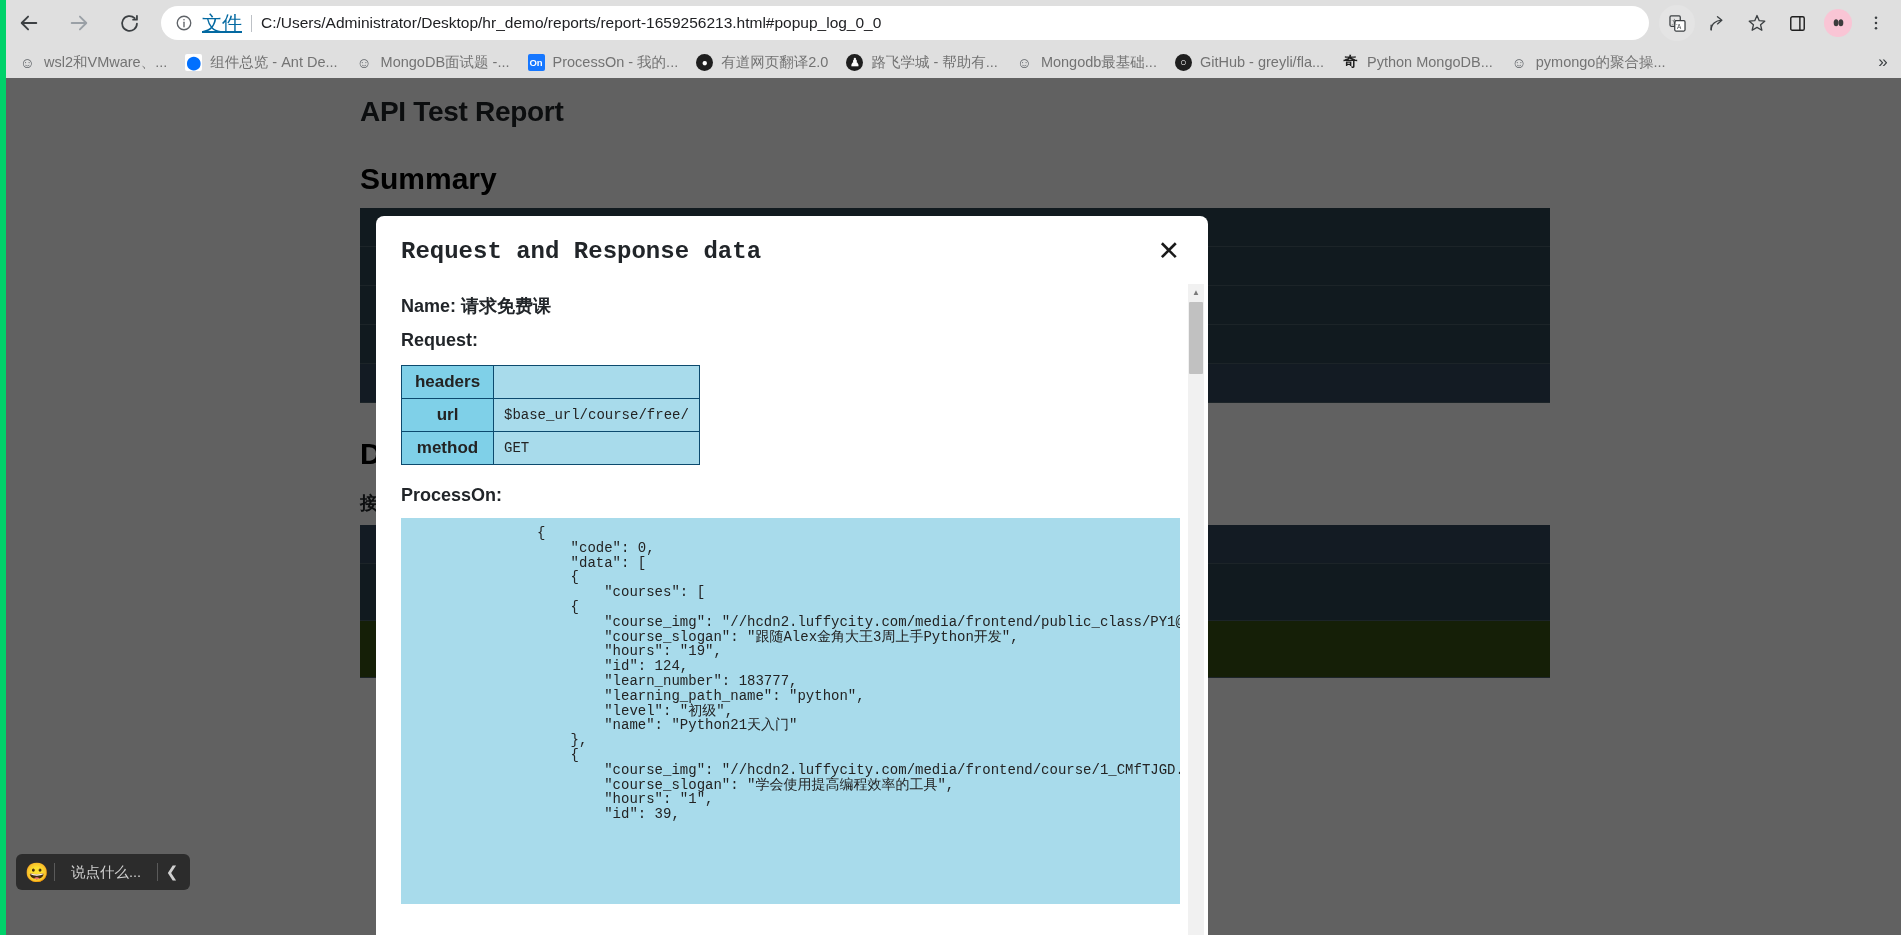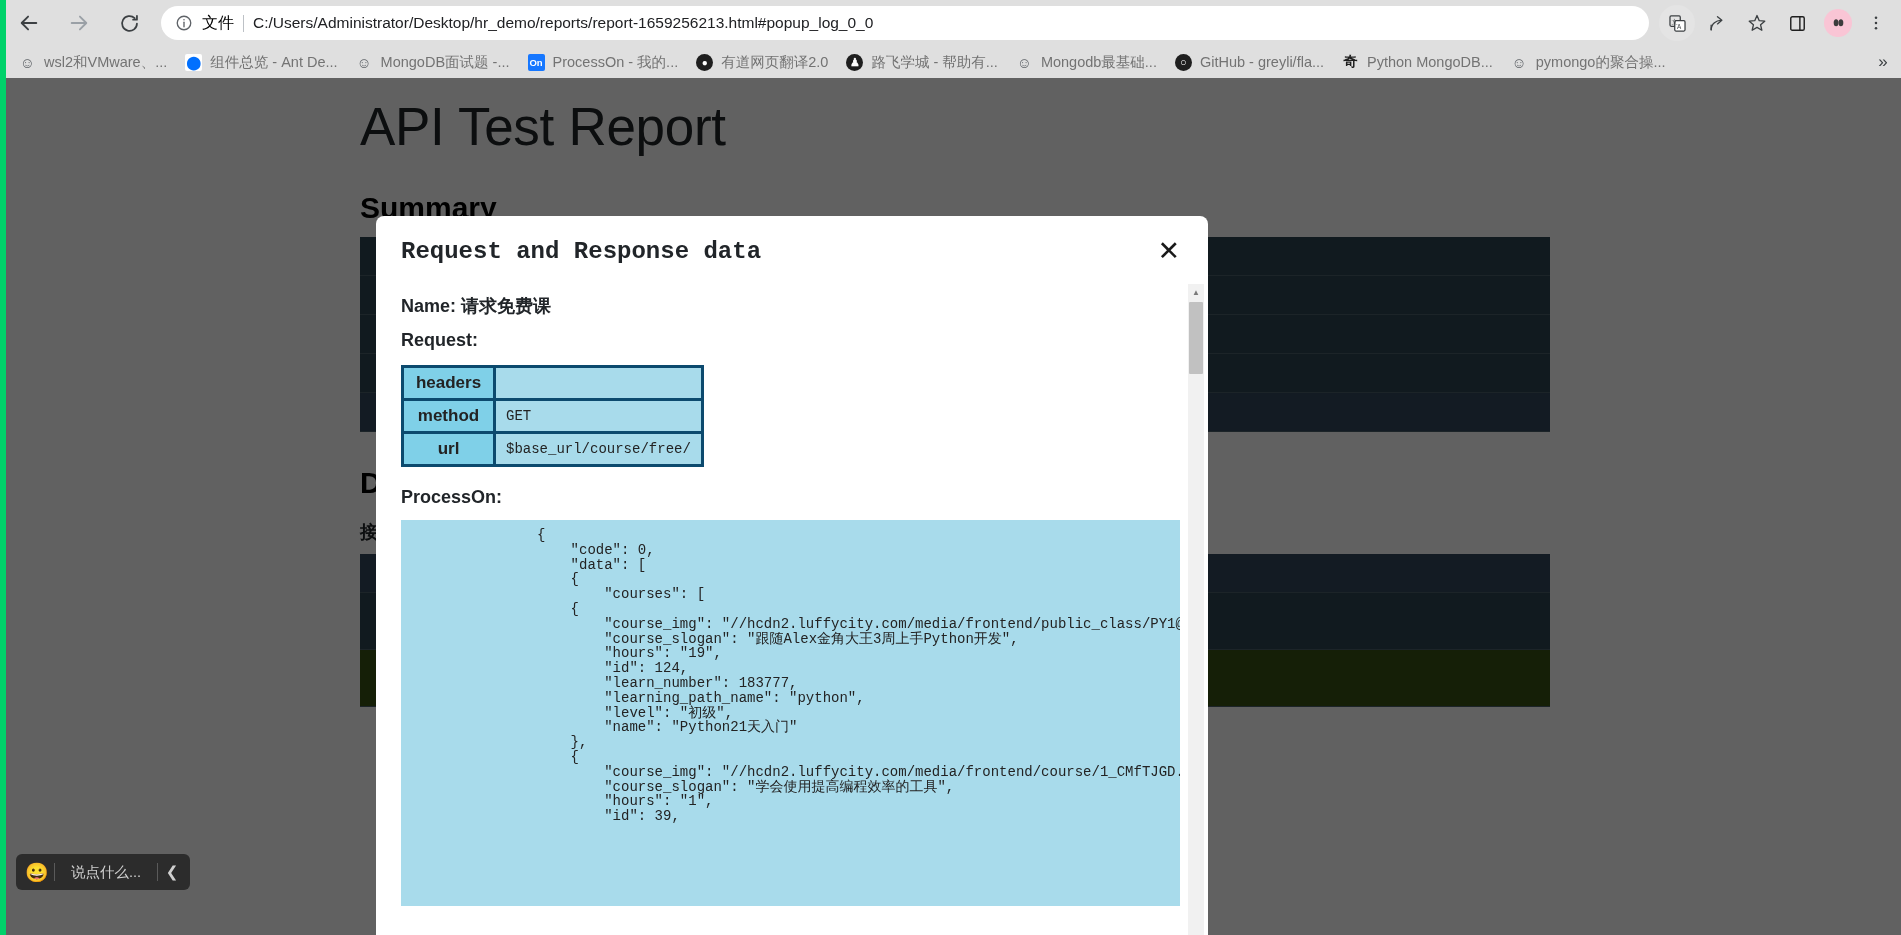--- a/index.html
+++ b/index.html
@@ -49,23 +49,24 @@
     padding: 0 14px;
     min-width: 0;
   }
   #omnibox-info-icon {
     width: 18px; height: 18px;
     flex: 0 0 auto;
     margin-right: 9px;
     color: #5f6368;
   }
   #omnibox-scheme {
-    font-size: 16px; color: #000000;
+    font-size: 20px; color: #0369a1;
     white-space: nowrap;
     flex: 0 0 auto;
+    text-decoration: underline;
   }
   #omnibox-divider {
     width: 1px; height: 17px;
     background: #bdc1c6;
     margin: 0 9px;
     flex: 0 0 auto;
   }
   #omnibox-url {
     font-size: 15.5px; color: #202124;
     white-space: nowrap; overflow: hidden;
@@ -139,21 +140,21 @@
     width: 1901px; height: 857px;
     padding: 0 360px;
   }
   #page-dim {
     position: absolute; top: 0; left: 0;
     width: 1901px; height: 857px;
     background: rgba(0,0,0,0.62);
     z-index: 20;
   }
   .report-h1 {
-    font-size: 53px; font-weight: normal;
+    font-size: 28px; font-weight: bold;
     color: #212529; margin: 18px 0 0 0;
     letter-spacing: -0.3px;
   }
   .report-h2 {
     font-size: 30px; font-weight: bold;
     color: #000000; margin: 34px 0 12px 0;
   }
   .report-h3 {
     font-size: 18px; font-weight: bold;
     color: #212529; margin: 20px 0 10px 0;
@@ -261,21 +262,21 @@
     margin: 0 0 0 0;
     padding: 12px 0 0 0;
   }
   #name-line { padding-top: 10px; }
   table.kv {
     border-collapse: collapse;
     margin-top: 14px;
     table-layout: fixed;
   }
   table.kv td {
-    border: 3px solid #0c4a6e;
+    border: 1px solid #0c4a6e;
     height: 33px;
     vertical-align: middle;
   }
   td.kv-key {
     width: 92px;
     background: #7fd0e8;
     color: #232323;
     font-weight: bold;
     font-size: 17px;
     text-align: center;
@@ -518,26 +519,26 @@
 
       <div class="field-line">Request:</div>
 
       <table class="kv">
         <tbody>
             <tr>
           <td class="kv-key">headers</td>
           <td class="kv-val"></td>
         </tr>
         <tr>
+          <td class="kv-key">url</td>
+          <td class="kv-val">$base_url/course/free/</td>
+        </tr>
+        <tr>
           <td class="kv-key">method</td>
           <td class="kv-val">GET</td>
-        </tr>
-        <tr>
-          <td class="kv-key">url</td>
-          <td class="kv-val">$base_url/course/free/</td>
         </tr>
       </tbody>
         </table>
 
       <div class="field-line" style="padding-top:20px;">ProcessOn:</div>
 
       <div id="response-wrap">
         <div id="response-gutter"></div>
         <pre id="response-pre">{
     "code": 0,

